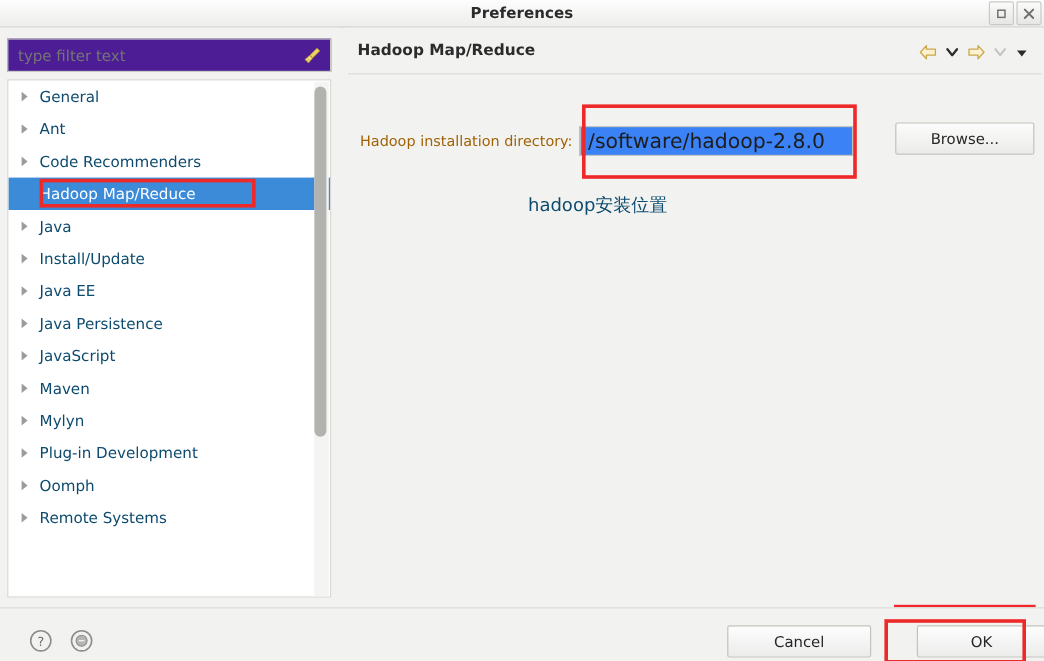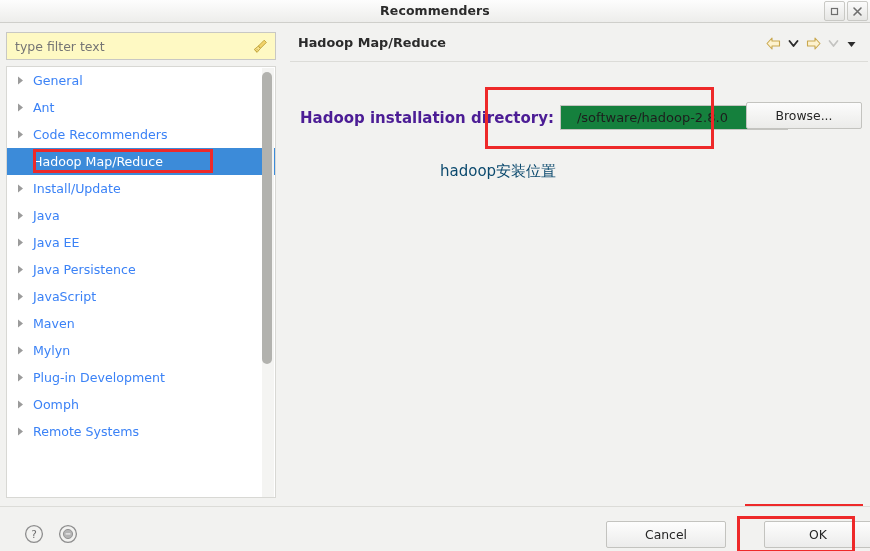--- a/index.html
+++ b/index.html
@@ -59,21 +59,21 @@
   .left-panel {
     position: absolute;
     left: 0; top: 23px;
     width: 282px; height: 483px;
     background: #f2f2f0;
   }
   .filter-wrap {
     position: absolute;
     left: 6px; top: 9px;
     width: 270px; height: 28px;
-    background: #fef9c3;
+    background: #4c1d95;
     border: 1px solid #c8c8c4;
     box-sizing: border-box;
     display: flex;
     align-items: center;
   }
   .filter-input {
     border: 0;
     outline: 0;
     background: transparent;
     margin-left: 6px;
@@ -96,21 +96,21 @@
     border: 1px solid #d8d8d4;
     box-sizing: border-box;
     overflow: hidden;
   }
   .tree-row {
     position: relative;
     height: 27px;
     display: flex;
     align-items: center;
     font-size: 12.6px;
-    color: #3b82f6;
+    color: #0c4a6e;
     padding-left: 0;
     box-sizing: border-box;
   }
   .tree-row.selected {
     background: #3c8bd9;
     color: #ffffff;
   }
   .tree-arrow {
     width: 26px;
     display: flex;
@@ -164,35 +164,34 @@
     background: #f2f2f0;
     border-top: 1px solid #dcdcd8;
   }
   .field-row {
     position: absolute;
     left: 10px; top: 43px;
     display: flex;
     align-items: center;
   }
   .field-label {
-    font-size: 15px;
-    color: #4c1d95;
+    font-size: 12px;
+    color: #a16207;
     margin-right: 6px;
-    font-weight: bold;
   }
   .dir-input {
     width: 228px;
     height: 25px;
     box-sizing: border-box;
     border: 1px solid #c4c4c0;
-    background: #15803d;
+    background: #3b82f6;
     font-family: "DejaVu Sans", "Liberation Sans", sans-serif;
-    font-size: 13px;
+    font-size: 17px;
     color: #1d1d1d;
-    padding-left: 16px;
+    padding-left: 6px;
     outline: none;
   }
   .browse-btn {
     position: absolute;
     left: 456px; top: 40px;
     width: 116px; height: 27px;
     background: linear-gradient(to bottom,#fcfcfc,#ebebe9);
     border: 1px solid #c3c3bf;
     border-radius: 2px;
     font-family: "DejaVu Sans", "Liberation Sans", sans-serif;
@@ -251,21 +250,21 @@
   #export-icon { left: 58px; top: 524px; }
   #cancel-button { position:absolute; left: 606px; top: 521px; width: 120px; height: 27px; }
   #ok-button { position:absolute; left: 742px; top: 521px; width: 108px; height: 27px; margin-left: 22px; }
 </style>
 </head>
 <body>
 
 <div id="app">
 
   <div class="titlebar">
-    <div class="titlebar-title">Recommenders</div>
+    <div class="titlebar-title">Preferences</div>
     <div class="win-btns">
       <div class="win-btn">
         <svg width="9" height="9" viewBox="0 0 9 9">
           <rect x="1.5" y="1.5" width="6" height="6" fill="none" stroke="#6e6e6e" stroke-width="1.2"></rect>
         </svg>
       </div>
       <div class="win-btn">
         <svg width="11" height="11" viewBox="0 0 11 11">
           <path d="M2 2 L9 9 M9 2 L2 9" stroke="#6e6e6e" stroke-width="1.6" fill="none" stroke-linecap="round"></path>
         </svg>
@@ -317,29 +316,29 @@
             <span class="tree-arrow"></span>
             <span class="tree-label">Hadoop Map/Reduce</span>
             <div class="red-box" style="left: 26px; top: 1px; width: 180px; height: 24px;"></div>
           </div>
           <div class="tree-row">
             <span class="tree-arrow">
               <svg width="9" height="11" viewBox="0 0 9 11">
                 <path d="M2 1.5 L7 5.5 L2 9.5 Z" fill="#9b9b9b"></path>
               </svg>
             </span>
+            <span class="tree-label">Java</span>
+          </div>
+          <div class="tree-row">
+            <span class="tree-arrow">
+              <svg width="9" height="11" viewBox="0 0 9 11">
+                <path d="M2 1.5 L7 5.5 L2 9.5 Z" fill="#9b9b9b"></path>
+              </svg>
+            </span>
             <span class="tree-label">Install/Update</span>
-          </div>
-          <div class="tree-row">
-            <span class="tree-arrow">
-              <svg width="9" height="11" viewBox="0 0 9 11">
-                <path d="M2 1.5 L7 5.5 L2 9.5 Z" fill="#9b9b9b"></path>
-              </svg>
-            </span>
-            <span class="tree-label">Java</span>
           </div>
           <div class="tree-row">
             <span class="tree-arrow">
               <svg width="9" height="11" viewBox="0 0 9 11">
                 <path d="M2 1.5 L7 5.5 L2 9.5 Z" fill="#9b9b9b"></path>
               </svg>
             </span>
             <span class="tree-label">Java EE</span>
           </div>
           <div class="tree-row">

